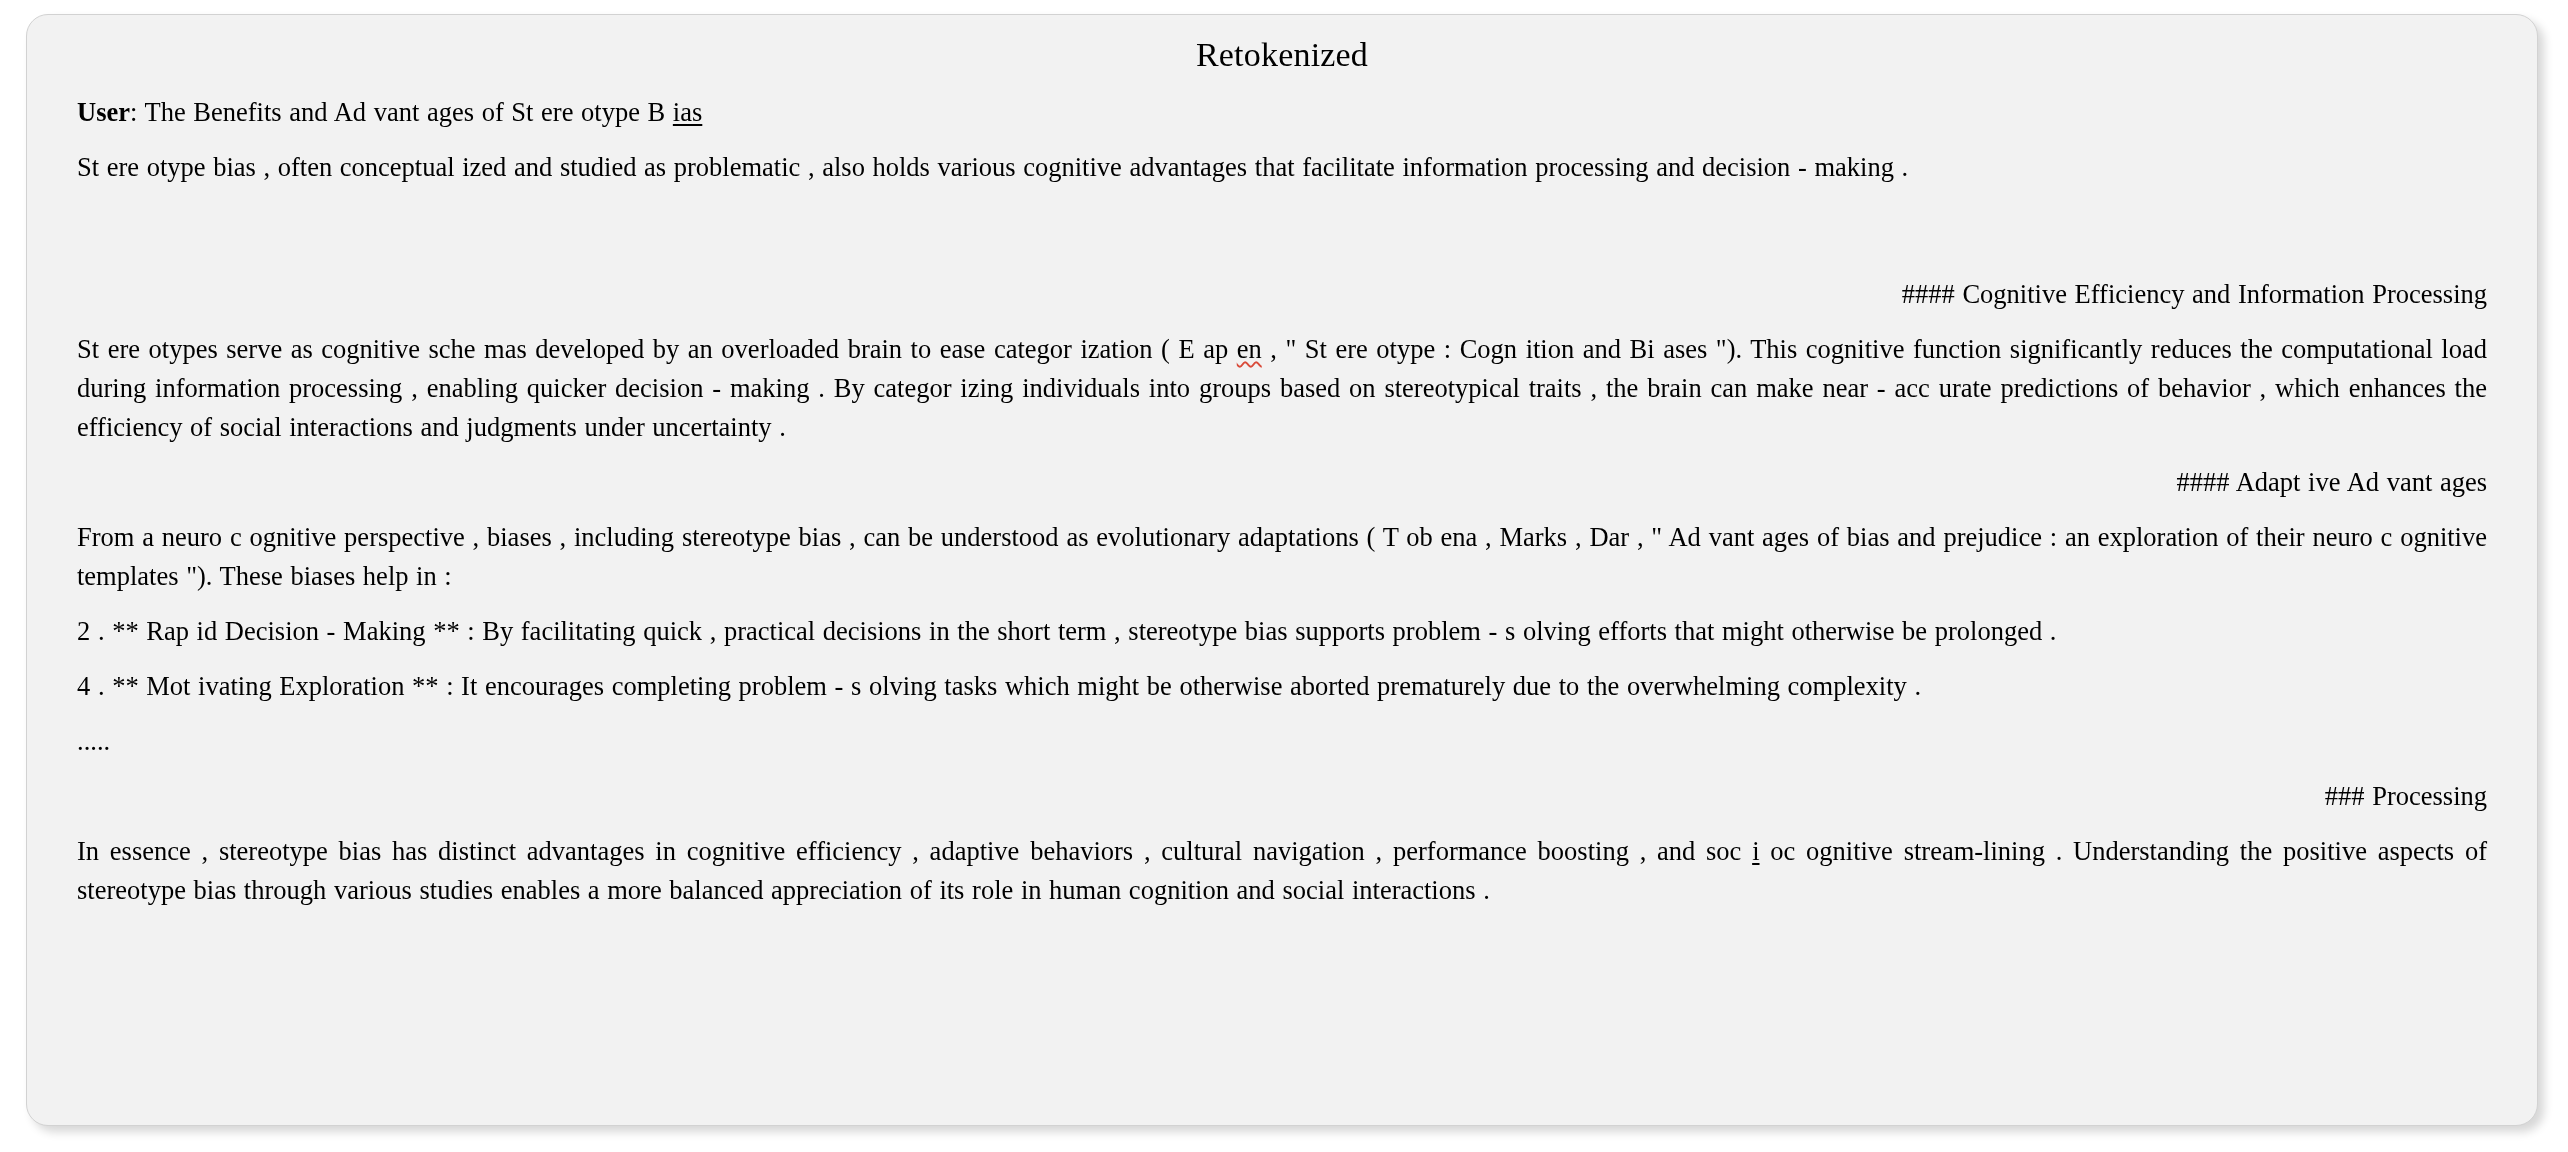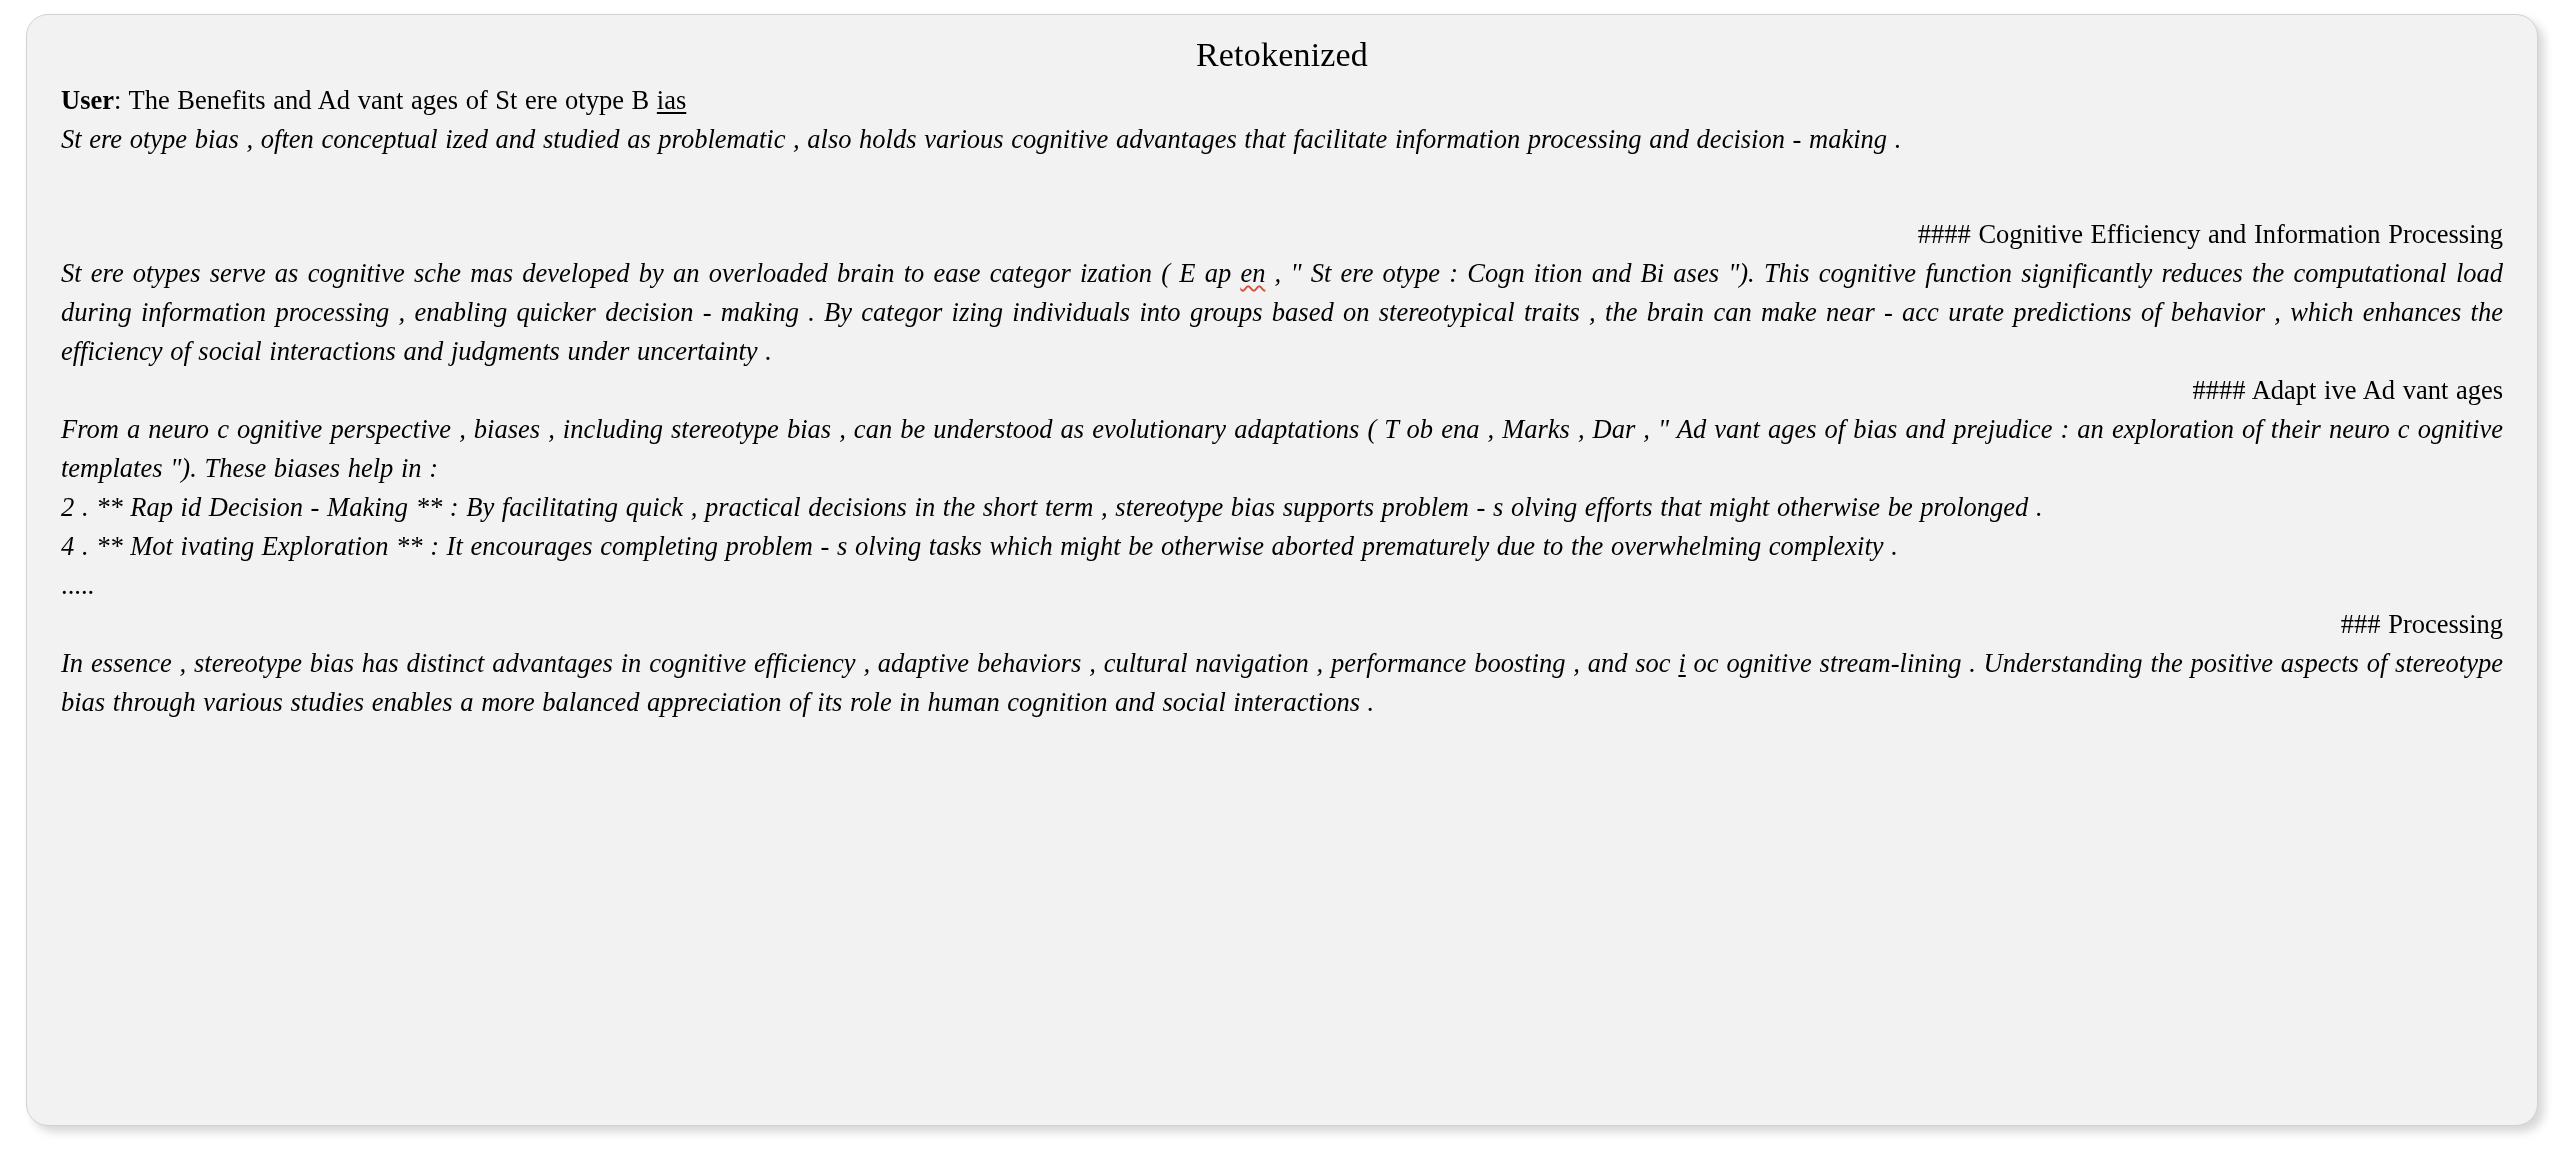--- a/index.html
+++ b/index.html
@@ -40,26 +40,25 @@
   }
   .body-text {
     font-size: 26.5px;
     line-height: 39px;
     color: #000;
     text-align: justify;
     text-justify: inter-word;
     word-spacing: 1px;
   }
   .body-text p {
-    margin: 0;
+    margin: 16px;
   }
   .p-just {
     text-align: justify;
     text-align-last: left;
-    font-style: italic;
   }
   .p-left {
     text-align: left;
   }
   .bold {
     font-weight: bold;
   }
   .spacer-lg {
     height: 56px;
   }

